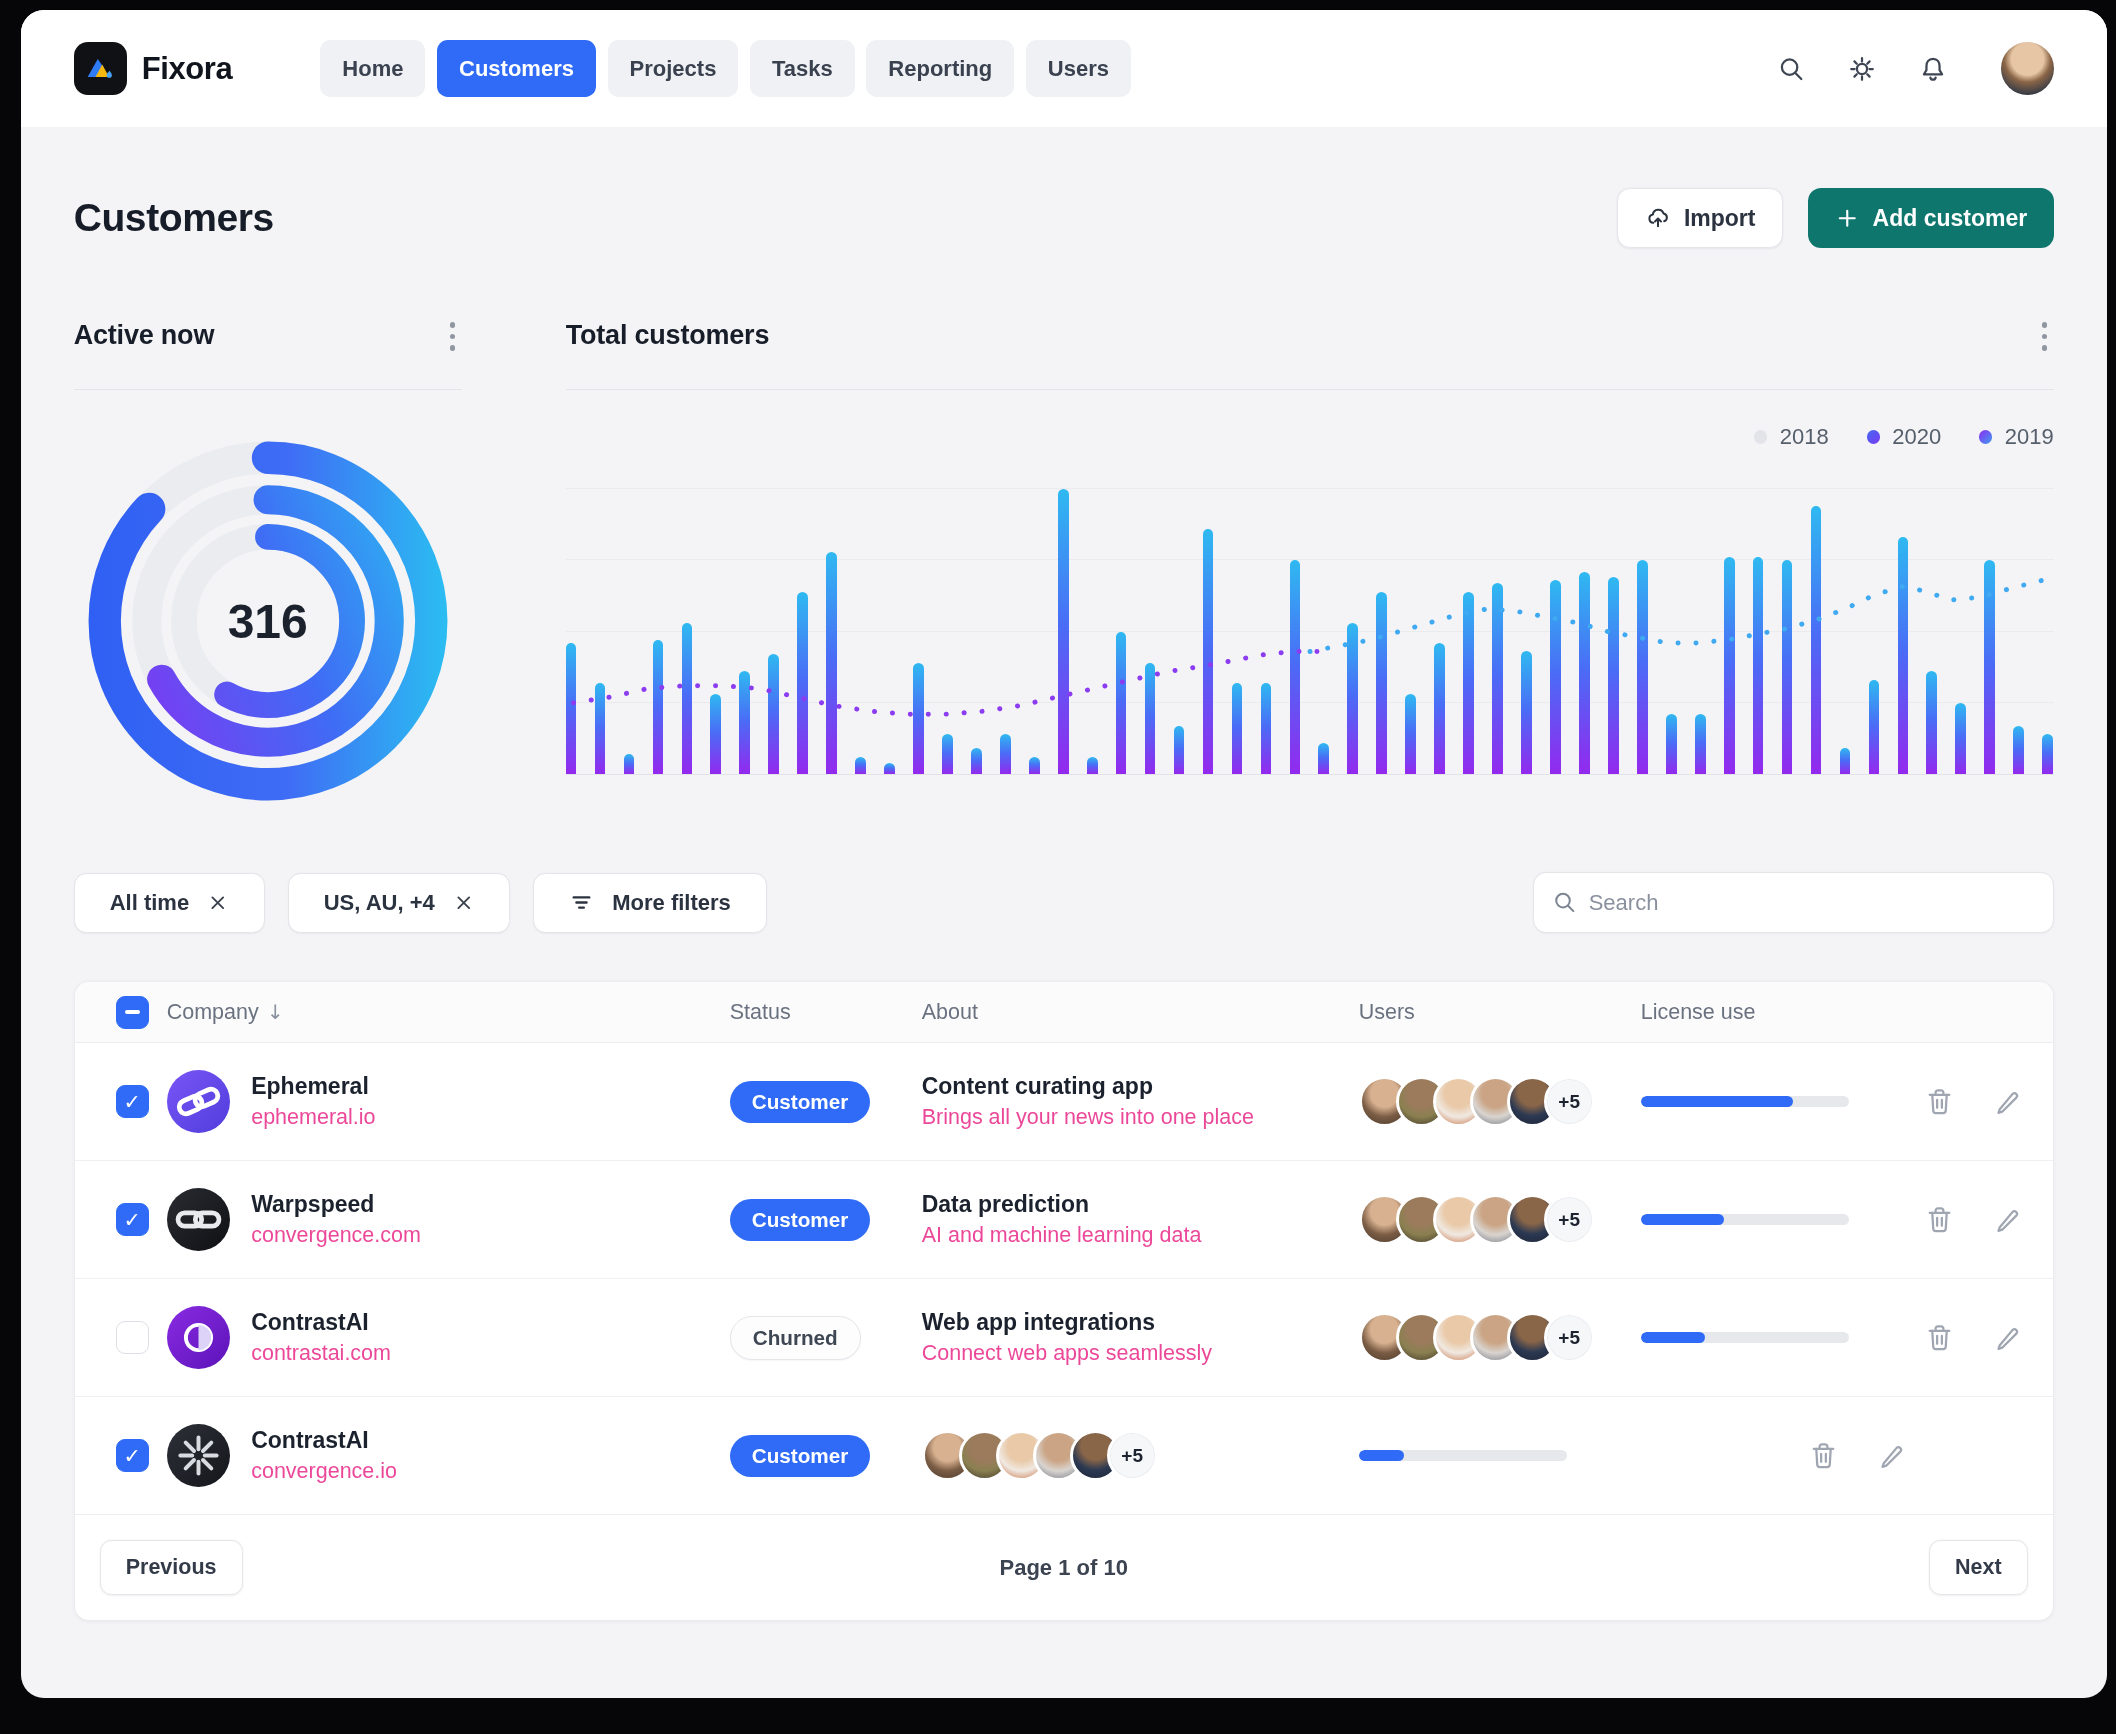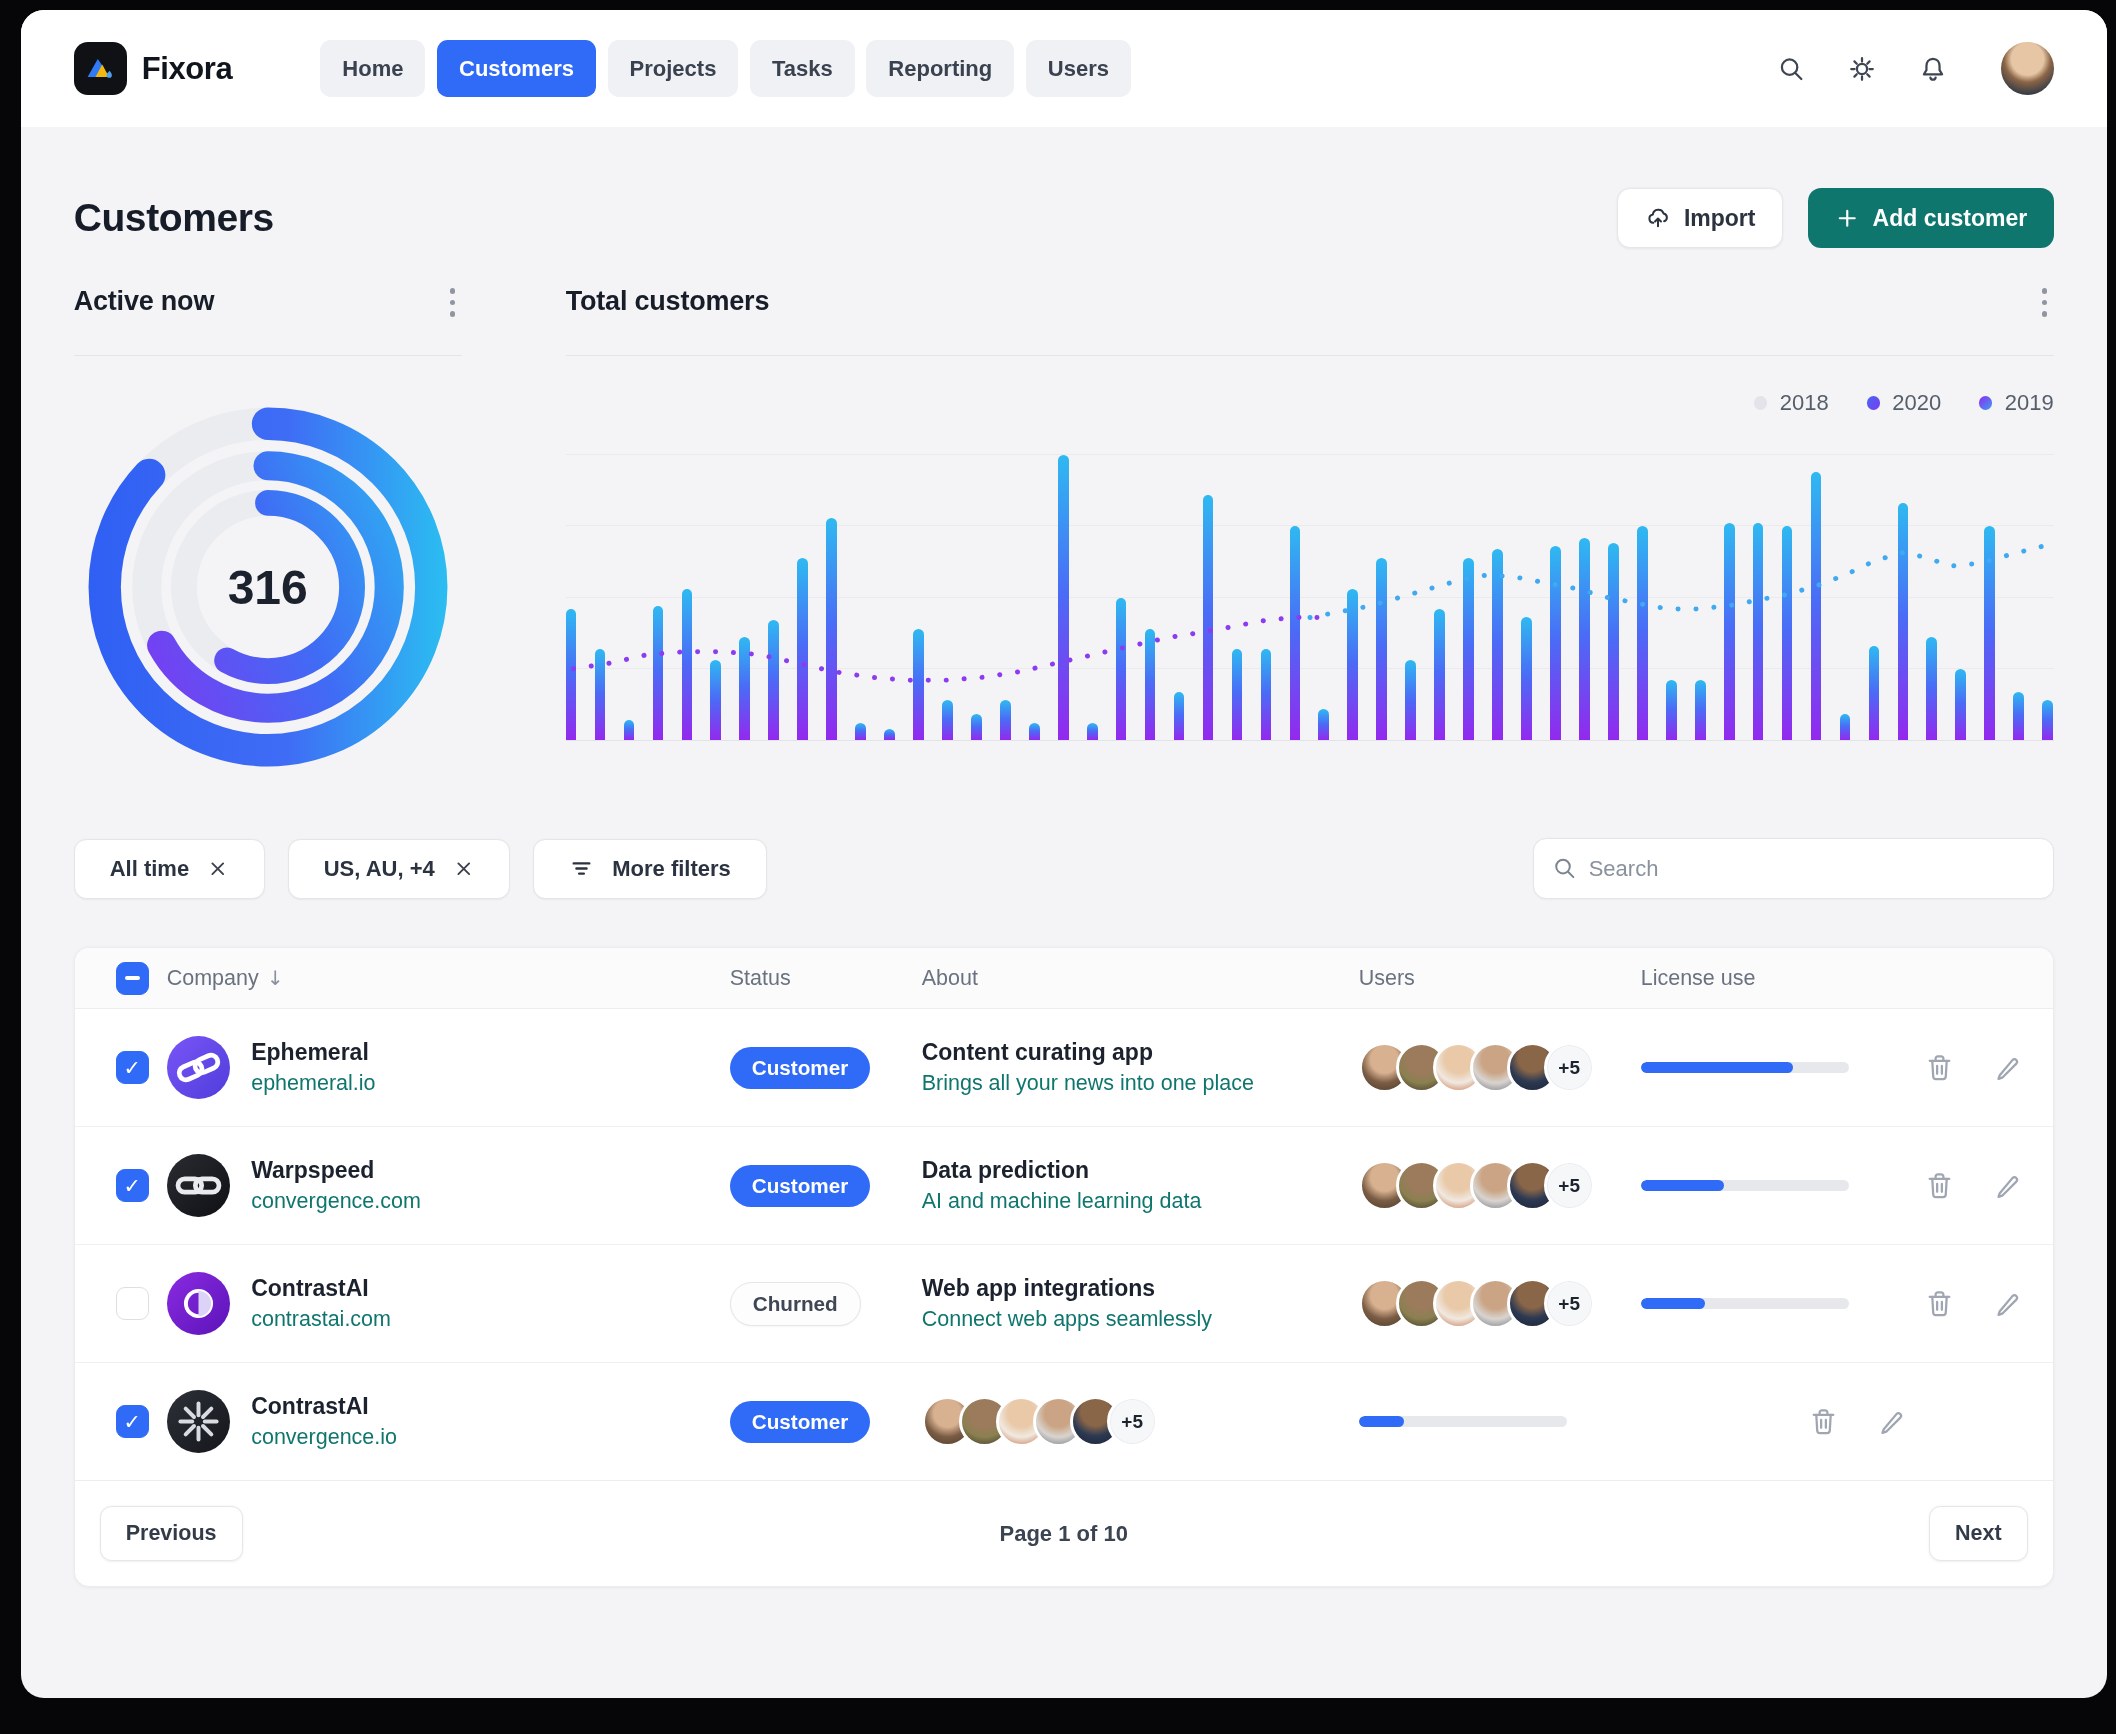--- a/index.html
+++ b/index.html
@@ -21,21 +21,21 @@
   
   .main{padding:0 53px;box-sizing:border-box;}
   .page-head{display:flex;align-items:center;margin-top:61px;}
   .page-title{font-size:39px;font-weight:700;color:#161c28;letter-spacing:-0.4px;}
   .head-btns{margin-left:auto;display:flex;gap:25px;}
   .btn{display:flex;align-items:center;gap:11.6px;height:60px;padding:0 26.5px;border-radius:13.2px;
     font-size:23px;font-weight:600;box-sizing:border-box;cursor:pointer;}
   .btn-secondary{background:#ffffff;border:0.8px solid #e4e6ea;color:#2c3340;box-shadow:0 0.8px 2.5px rgba(16,24,40,.07);}
   .btn-primary{background:#0f766e;color:#ffffff;}
   
-  .charts-row{display:flex;margin-top:38px;}
+  .charts-row{display:flex;margin-top:72px;}
   .col-left{width:388px;flex:none;}
   .col-right{flex:1;margin-left:104px;min-width:0;}
   .col-header{display:flex;justify-content:space-between;align-items:flex-start;
     padding-bottom:36px;border-bottom:1.7px solid #e3e4e8;}
   .sec-title{font-size:27px;font-weight:700;color:#171d29;letter-spacing:-0.2px;}
   .dots{width:8.3px;height:33px;display:flex;flex-direction:column;align-items:center;justify-content:center;gap:5.8px;cursor:pointer;padding:0 5px;}
   .dots i{width:5.8px;height:5.8px;border-radius:50%;background:#8f96a1;}
   
   .donut-wrap{position:relative;width:388px;height:388px;margin-top:37px;}
   .donut-center{position:absolute;inset:0;display:flex;align-items:center;justify-content:center;
@@ -75,21 +75,21 @@
   .trow{height:117px;border-bottom:0.8px solid #eef0f2;}
   .trow:last-of-type{border-bottom:0.8px solid #ebedf0;}
   .cb{width:33px;height:33px;border-radius:9px;border:1.2px solid #dcdfe4;background:#fff;box-sizing:border-box;
     display:flex;align-items:center;justify-content:center;cursor:pointer;}
   .cb.checked,.cb.indet{background:#2f6bf6;border-color:#2f6bf6;}
   .ck{color:#fff;font-family:"DejaVu Sans",sans-serif;font-size:20.7px;font-weight:700;}
   .minus{width:15px;height:3.7px;border-radius:2.5px;background:#fff;}
   .c-company{display:flex;align-items:center;gap:21.5px;}
   .logo{width:63px;height:63px;flex:none;}
   .co-name{font-size:23px;font-weight:600;color:#1b222e;}
-  .co-domain,.ab-sub{font-size:21.5px;color:#0f766e;margin-top:5.8px;}
+  .co-domain,.ab-sub{font-size:21.5px;color:#ec4899;margin-top:5.8px;}
   .ab-title{font-size:23px;font-weight:600;color:#1b222e;}
   .pill{display:inline-block;padding:9px 22px;border-radius:826px;font-size:20.7px;font-weight:600;}
   .pill.customer{background:#2f6bf6;color:#ffffff;}
   .pill.churned{background:#fdfdfd;color:#3f4754;border:0.8px solid #e4e6ea;box-shadow:0 0.8px 1.7px rgba(16,24,40,.05);}
   .c-users{display:flex;align-items:center;}
   .uav{width:45px;height:45px;border-radius:50%;border:3.3px solid #ffffff;margin-left:-14px;flex:none;box-sizing:content-box;}
   .uav:first-child{margin-left:0;}
   .uav1{background:radial-gradient(circle at 50% 32%,#d8b190 0 36%,#7a5c44 62%,#4a3a2c);}
   .uav2{background:radial-gradient(circle at 50% 32%,#9c7b5d 0 36%,#8a8050 62%,#3c3126);}
   .uav3{background:radial-gradient(circle at 50% 32%,#e9c9a8 0 36%,#f0e9e1 62%,#c3683a);}

